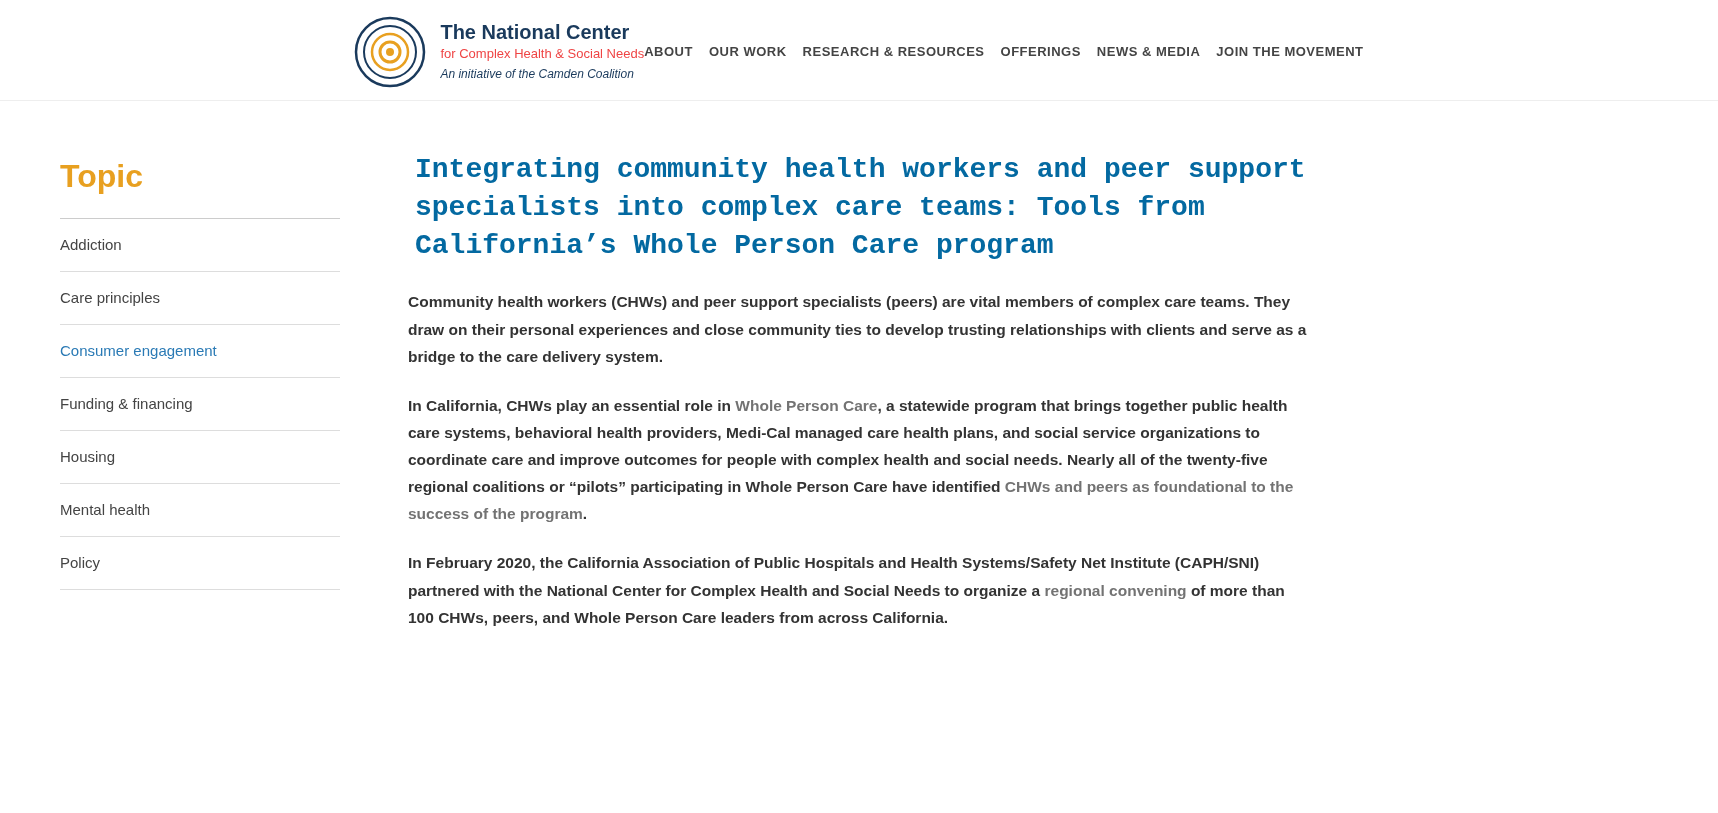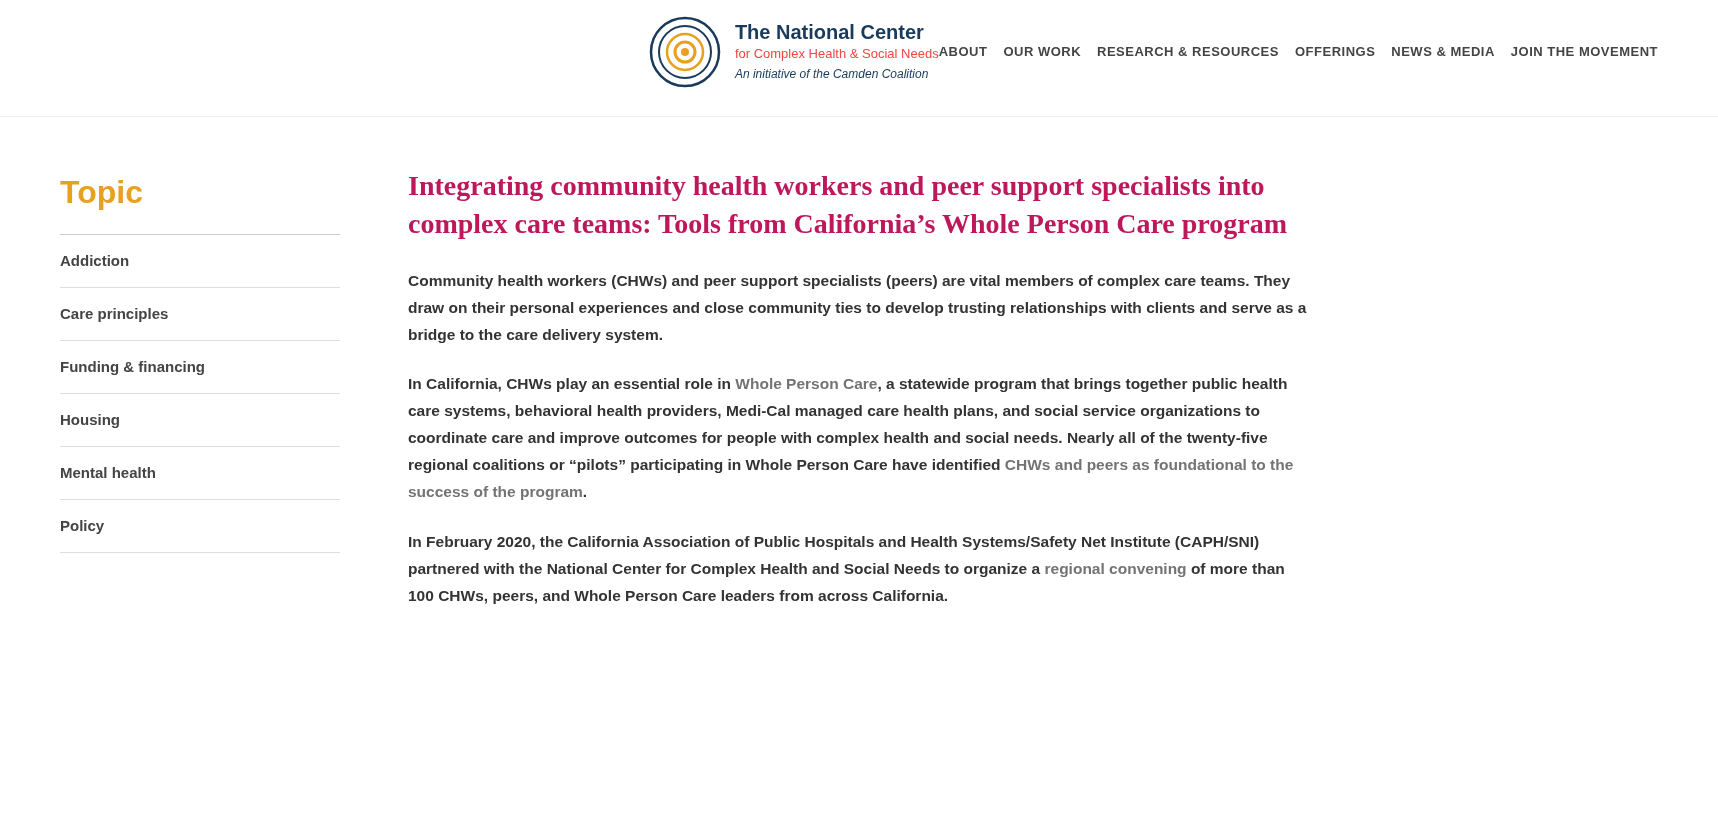--- a/index.html
+++ b/index.html
@@ -2,22 +2,22 @@
 <html><head>
   <meta charset="utf-8">
   <style>
     * { box-sizing: border-box; margin: 0; padding: 0; }
     body { font-family: Georgia, 'Times New Roman', serif; color: #333; background: #fff; font-size: 16px; line-height: 1.6; }
 
     
     .header {
       display: flex;
       align-items: center;
-      justify-content: flex-end;
-      padding: 16px 60px 28px 60px;
+      justify-content: center;
+      padding: 16px 60px 12px 60px;
       border-bottom: 1px solid #eee;
     }
     .logo-area {
       display: flex;
       align-items: center;
       gap: 14px;
     }
     .logo-icon {
       width: 72px;
       height: 72px;
@@ -82,21 +82,20 @@
       margin-bottom: 16px;
     }
     .sidebar-divider {
       border: none;
       border-top: 1px solid #ccc;
       margin-bottom: 0;
     }
     .sidebar-list {
       list-style: none;
       margin-top: 0;
-      font-weight: bold;
     }
     .sidebar-list li {
       border-bottom: 1px solid #ddd;
     }
     .sidebar-list li a {
       display: block;
       padding: 14px 0;
       text-decoration: none;
       font-family: Arial, sans-serif;
       font-size: 15px;
@@ -105,26 +104,27 @@
     .sidebar-list li a.active {
       color: #2a7ab5;
     }
 
     
     .content {
       flex: 1;
       max-width: 900px;
     }
     .article-title {
-      font-family: Liberation Serif, serif;
+      font-family: Liberation Mono, monospace;
       font-size: 28px;
       font-weight: 700;
-      color: #be185d;
+      color: #0369a1;
       line-height: 1.35;
       margin-bottom: 24px;
+      margin-left: 7px;
     }
     .article-byline {
       font-style: italic;
       font-size: 15px;
       color: #555;
       margin-bottom: 24px;
       line-height: 1.6;
       font-family: Georgia, serif;
     }
     .article-body p {
@@ -175,20 +175,23 @@
     <h2 class="sidebar-title">Topic</h2>
     <hr class="sidebar-divider">
     <ul class="sidebar-list">
       <li>
         <a href="#">Addiction</a>
       </li>
       <li>
         <a href="#">Care principles</a>
       </li>
       <li>
+        <a href="#" class="active">Consumer engagement</a>
+      </li>
+      <li>
         <a href="#">Funding &amp; financing</a>
       </li>
       <li>
         <a href="#">Housing</a>
       </li>
       <li>
         <a href="#">Mental health</a>
       </li>
       <li>
         <a href="#">Policy</a>

